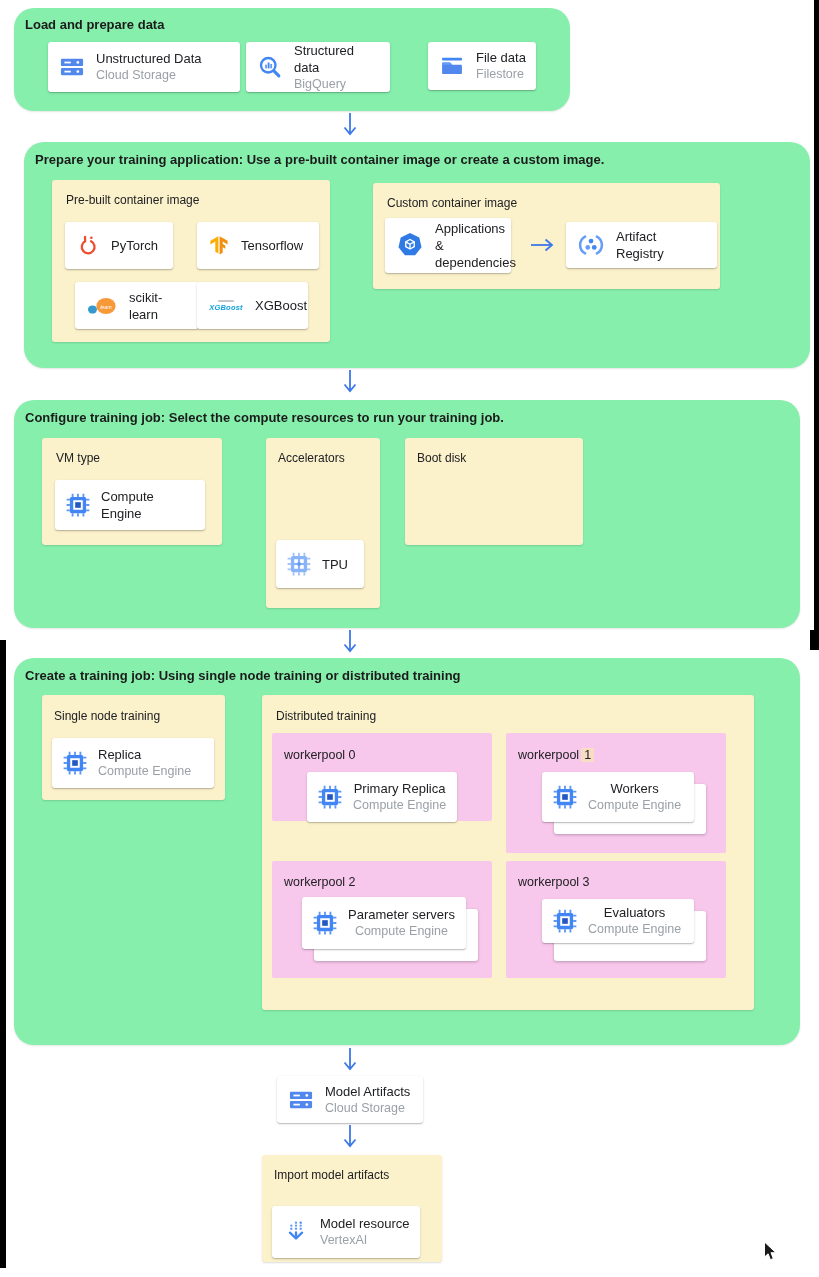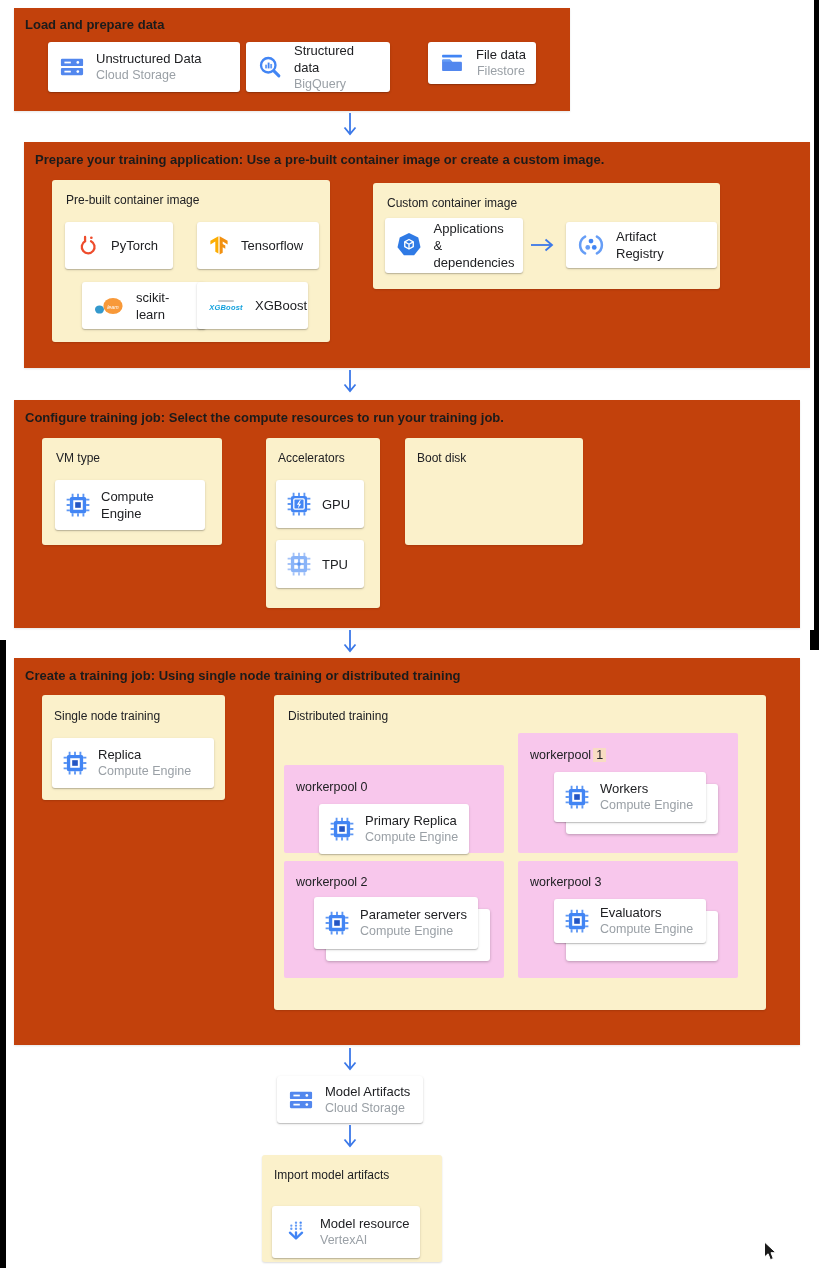--- a/index.html
+++ b/index.html
@@ -1,17 +1,17 @@
 <!DOCTYPE html>
 <html><head>
 <meta charset="utf-8">
 <style>
   html,body{margin:0;padding:0;background:#fff;font-family:"Liberation Sans",sans-serif;}
   .stage{position:relative;width:819px;height:1277px;background:#fff;overflow:hidden;}
-  .sec{position:absolute;background:#c2410c;border-radius:0;box-shadow:0 1px 2px rgba(0,0,0,.10);}
+  .sec{position:absolute;background:#86efac;border-radius:20px;box-shadow:0 1px 2px rgba(0,0,0,.10);}
   .yp{position:absolute;background:#fbf1cb;border-radius:3px;box-shadow:0 1px 2px rgba(0,0,0,.14);}
   .pp{position:absolute;background:#f8c7ec;border-radius:2px;}
   .card{position:absolute;background:#fff;border-radius:3px;
         box-shadow:0 1px 1px rgba(0,0,0,.18),0 1px 3px rgba(0,0,0,.12);
         display:flex;align-items:center;gap:10px;padding:0 10px;box-sizing:border-box;}
   .stackback{position:absolute;background:#fff;border-radius:3px;box-shadow:0 1px 3px rgba(0,0,0,.25);}
   .sec-title{position:absolute;font-size:13px;font-weight:700;color:#1b1b1b;white-space:nowrap;}
   .p-title{position:absolute;font-size:12px;color:#202124;white-space:nowrap;}
   .wp-label{position:absolute;font-size:12.5px;color:#202124;white-space:nowrap;}
   .t1{font-size:13px;color:#202124;line-height:17px;}
@@ -151,21 +151,21 @@
           <svg width="28" height="28">
             <use href="#sym-bigquery"></use>
           </svg>
         </span>
       <span class="col">
         <span class="t1">Structured data</span>
         <span class="t2">BigQuery</span>
       </span>
     </div>
 
-    <div class="card" style="left:414px;top:34px;width:108px;height:42px;text-align:center;">
+    <div class="card" style="left:414px;top:34px;width:108px;height:48px;">
       <span class="ic">
           <svg width="28" height="28">
             <use href="#sym-filestore"></use>
           </svg>
         </span>
       <span class="col">
         <span class="t1">File data</span>
         <span class="t2">Filestore</span>
       </span>
     </div>
@@ -190,42 +190,42 @@
         <span class="t1">PyTorch</span>
       </div>
       <div class="card" style="left:145px;top:42px;width:122px;height:47px;">
         <span class="ic">
             <svg width="24" height="24">
               <use href="#sym-tf"></use>
             </svg>
           </span>
         <span class="t1">Tensorflow</span>
       </div>
-      <div class="card" style="left:30px;top:102px;width:124px;height:47px;">
+      <div class="card" style="left:23px;top:102px;width:124px;height:47px;">
         <span class="ic">
           <svg width="34" height="24" viewBox="0 0 34 24">
             <use href="#sym-sklearn"></use>
             <text x="21" y="14.6" font-size="5.2" font-style="italic" fill="#fff" text-anchor="middle">learn</text>
           </svg>
         </span>
         <span class="t1">scikit-learn</span>
       </div>
       <div class="card" style="left:145px;top:102px;width:111px;height:47px;">
         <span class="xgb">
           <span class="xgb-top"></span>
           <span class="xgb-main">XGBoost</span>
         </span>
         <span class="t1">XGBoost</span>
       </div>
     </div>
 
     <div class="yp" style="left:349px;top:41px;width:347px;height:106px;">
       <div class="p-title" style="left:14px;top:13px;">Custom container image</div>
 
-      <div class="card" style="left:12px;top:35px;width:138px;height:55px;justify-content:center;">
+      <div class="card" style="left:12px;top:35px;width:126px;height:55px;">
         <span class="ic">
             <svg width="30" height="30">
               <use href="#sym-appdeps"></use>
             </svg>
           </span>
         <span class="t1">Applications &amp; dependencies</span>
       </div>
 
       <svg class="abs" style="left:157px;top:54px;" width="28" height="16">
           <use href="#sym-harrow"></use>
@@ -256,28 +256,20 @@
             <svg width="26" height="26">
               <use href="#sym-chip"></use>
             </svg>
           </span>
         <span class="t1">Compute Engine</span>
       </div>
     </div>
 
     <div class="yp" style="left:244px;top:38px;width:114px;height:170px;margin-left:8px;">
       <div class="p-title" style="left:12px;top:13px;">Accelerators</div>
-      <div class="card" style="left:10px;top:42px;width:88px;height:48px;">
-        <span class="ic">
-            <svg width="26" height="26">
-              <use href="#sym-gpu"></use>
-            </svg>
-          </span>
-        <span class="t1">GPU</span>
-      </div>
       <div class="card" style="left:10px;top:102px;width:88px;height:48px;">
         <span class="ic">
             <svg width="26" height="26">
               <use href="#sym-tpu"></use>
             </svg>
           </span>
         <span class="t1">TPU</span>
       </div>
     </div>
 
@@ -301,24 +293,24 @@
               <use href="#sym-chip"></use>
             </svg>
           </span>
         <span class="col">
           <span class="t1">Replica</span>
           <span class="t2">Compute Engine</span>
         </span>
       </div>
     </div>
 
-    <div class="yp" style="left:260px;top:37px;width:492px;height:315px;">
+    <div class="yp" style="left:248px;top:37px;width:492px;height:315px;text-align:center;">
       <div class="p-title" style="left:14px;top:14px;">Distributed training</div>
 
-      <div class="pp" style="left:10px;top:38px;width:220px;height:88px;margin-top:32px;">
+      <div class="pp" style="left:10px;top:38px;width:220px;height:88px;">
         <div class="wp-label" style="left:12px;top:15px;">workerpool 0</div>
         <div class="card" style="left:35px;top:39px;width:150px;height:50px;">
           <span class="ic">
               <svg width="26" height="26">
                 <use href="#sym-chip"></use>
               </svg>
             </span>
           <span class="col">
             <span class="t1">Primary Replica</span>
             <span class="t2">Compute Engine</span>

